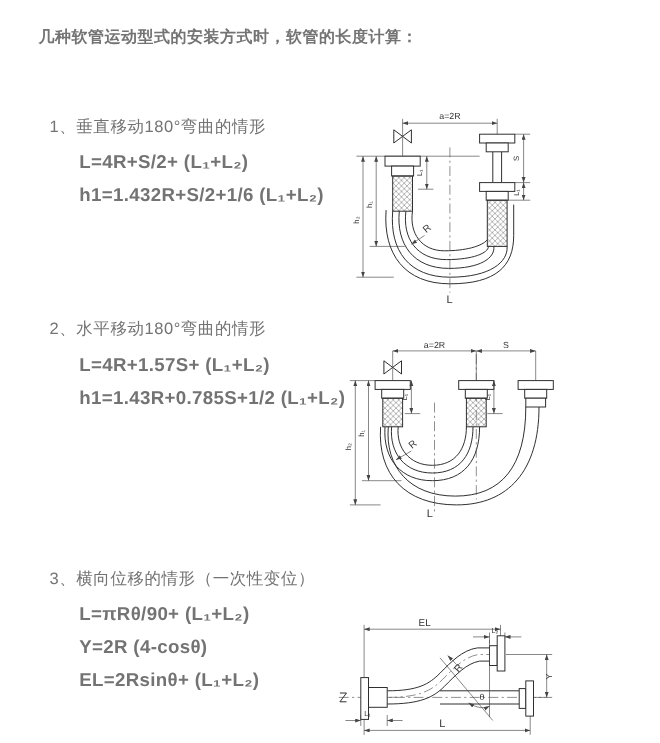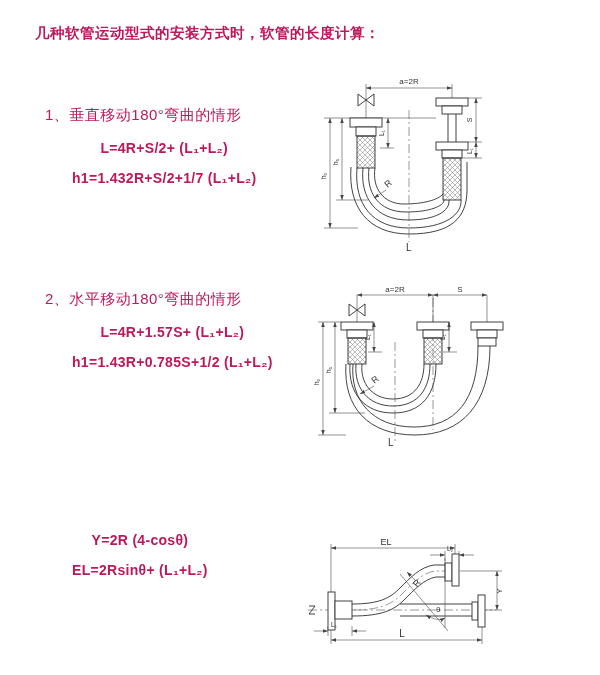--- a/index.html
+++ b/index.html
@@ -1,59 +1,61 @@
 <!DOCTYPE html>
 <html><head>
 <meta charset="utf-8">
 <style>
   html,body{margin:0;padding:0;background:#fff;}
   .canvas{
     position:relative;width:600px;height:675px;background:#ffffff;overflow:hidden;
-    font-family:"Liberation Sans","DejaVu Sans",sans-serif;color:#be185d;
+    font-family:"Liberation Sans","DejaVu Sans",sans-serif;color:#737373;
   }
   .doc-title{
     position:absolute;left:35px;top:24px;font-size:14.5px;font-weight:bold;letter-spacing:.5px;
   }
   .section{position:absolute;left:45px;}
   .section h2{margin:0;font-size:15px;font-weight:normal;letter-spacing:.5px;}
   .formulas{margin:8px 0 0 27px;}
-  .formulas p{margin:0;height:30px;line-height:30px;font-size:14px;font-weight:bold;letter-spacing:.3px;text-align:center;}
-  .diagram{position:absolute;}
+  .formulas p{margin:0;height:30px;line-height:30px;font-size:17px;font-weight:bold;letter-spacing:.3px;}
+  .diagram{position:absolute;margin-top:24px;}
   svg{display:block;}
   svg text{font-family:"Liberation Sans","DejaVu Sans",sans-serif;fill:#333;}
   .ln{stroke:#2e2e2e;stroke-width:.9;fill:none;}
   .fl{stroke:#2e2e2e;stroke-width:.9;fill:#fff;}
   .dim{stroke:#4a4a4a;stroke-width:.6;fill:none;}
   .cl{stroke:#555;stroke-width:.6;fill:none;stroke-dasharray:9 3 2 3;}
 </style>
 </head>
 <body>
 
 <div class="canvas">
 
   <div class="doc-title">几种软管运动型式的安装方式时，软管的长度计算：</div>
 
   <div class="section" style="top:106px;">
     <h2>1、垂直移动180°弯曲的情形</h2>
     <div class="formulas">
       <p>L=4R+S/2+ (L₁+L₂)</p>
-      <p>h1=1.432R+S/2+1/7 (L₁+L₂)</p>
+      <p>h1=1.432R+S/2+1/6 (L₁+L₂)</p>
     </div>
   </div>
 
   <div class="section" style="top:290px;">
     <h2>2、水平移动180°弯曲的情形</h2>
     <div class="formulas">
       <p>L=4R+1.57S+ (L₁+L₂)</p>
       <p>h1=1.43R+0.785S+1/2 (L₁+L₂)</p>
     </div>
   </div>
 
   <div class="section" style="top:517px;">
+    <h2>3、横向位移的情形（一次性变位）</h2>
     <div class="formulas">
+      <p>L=πRθ/90+ (L₁+L₂)</p>
       <p>Y=2R (4-cosθ)</p>
       <p>EL=2Rsinθ+ (L₁+L₂)</p>
     </div>
   </div>
 
   <div class="diagram" style="left:310px;top:70px;">
     <svg width="290" height="195" viewBox="0 0 290 195">
       <defs>
         <marker id="a1" markerWidth="9" markerHeight="7" refX="8.5" refY="3" orient="auto-start-reverse">
           <path d="M0,0 L8.5,3 L0,6 z" fill="#444"></path>

